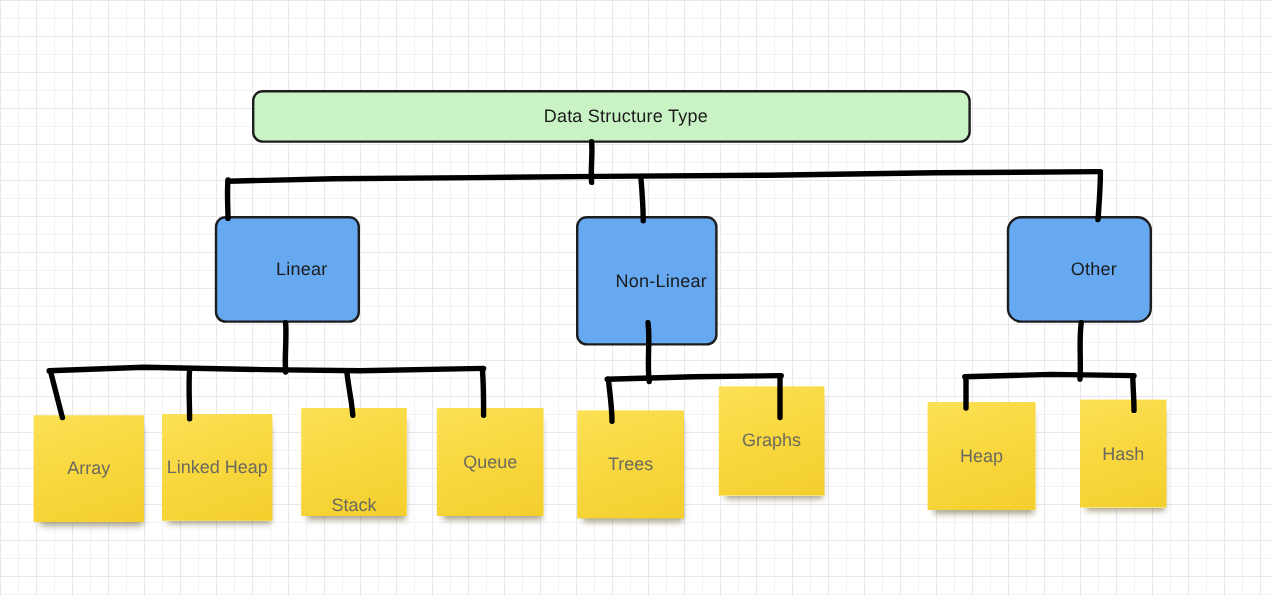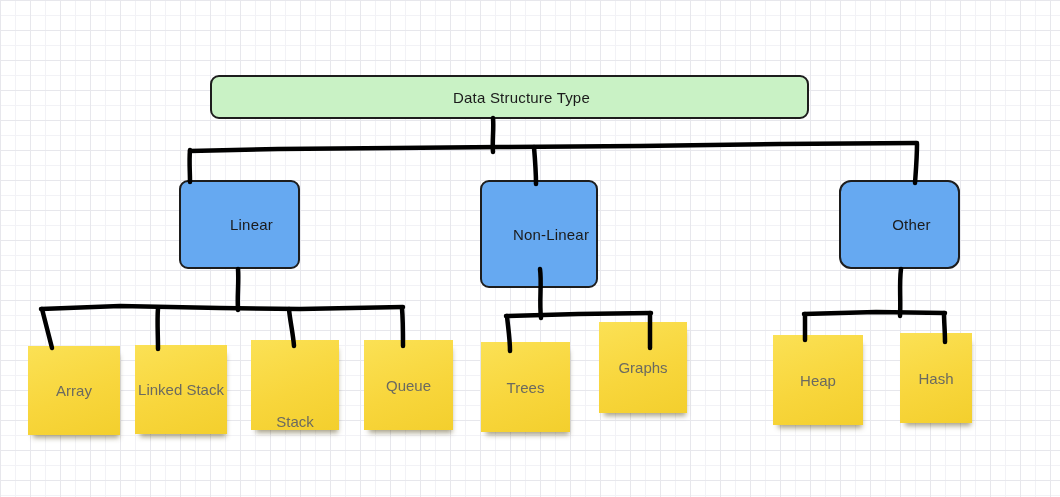--- a/index.html
+++ b/index.html
@@ -88,21 +88,21 @@
     <span>Non-Linear</span>
   </div>
   <div class="node node-cat" style="left:839px;top:180px;width:121px;height:89px;border-radius:12px;">
     <span>Other</span>
   </div>
 
   <div class="sticky" style="left:28px;top:346px;">
     <span>Array</span>
   </div>
   <div class="sticky" style="left:135px;top:345px;">
-    <span>Linked Stack</span>
+    <span>Linked Heap</span>
   </div>
   <div class="sticky" style="left:251px;top:340px;width:88px;height:90px;align-items:flex-end;">
     <span>Stack</span>
   </div>
   <div class="sticky" style="left:364px;top:340px;width:89px;height:90px;">
     <span>Queue</span>
   </div>
   <div class="sticky" style="left:481px;top:342px;width:89px;height:90px;">
     <span>Trees</span>
   </div>

